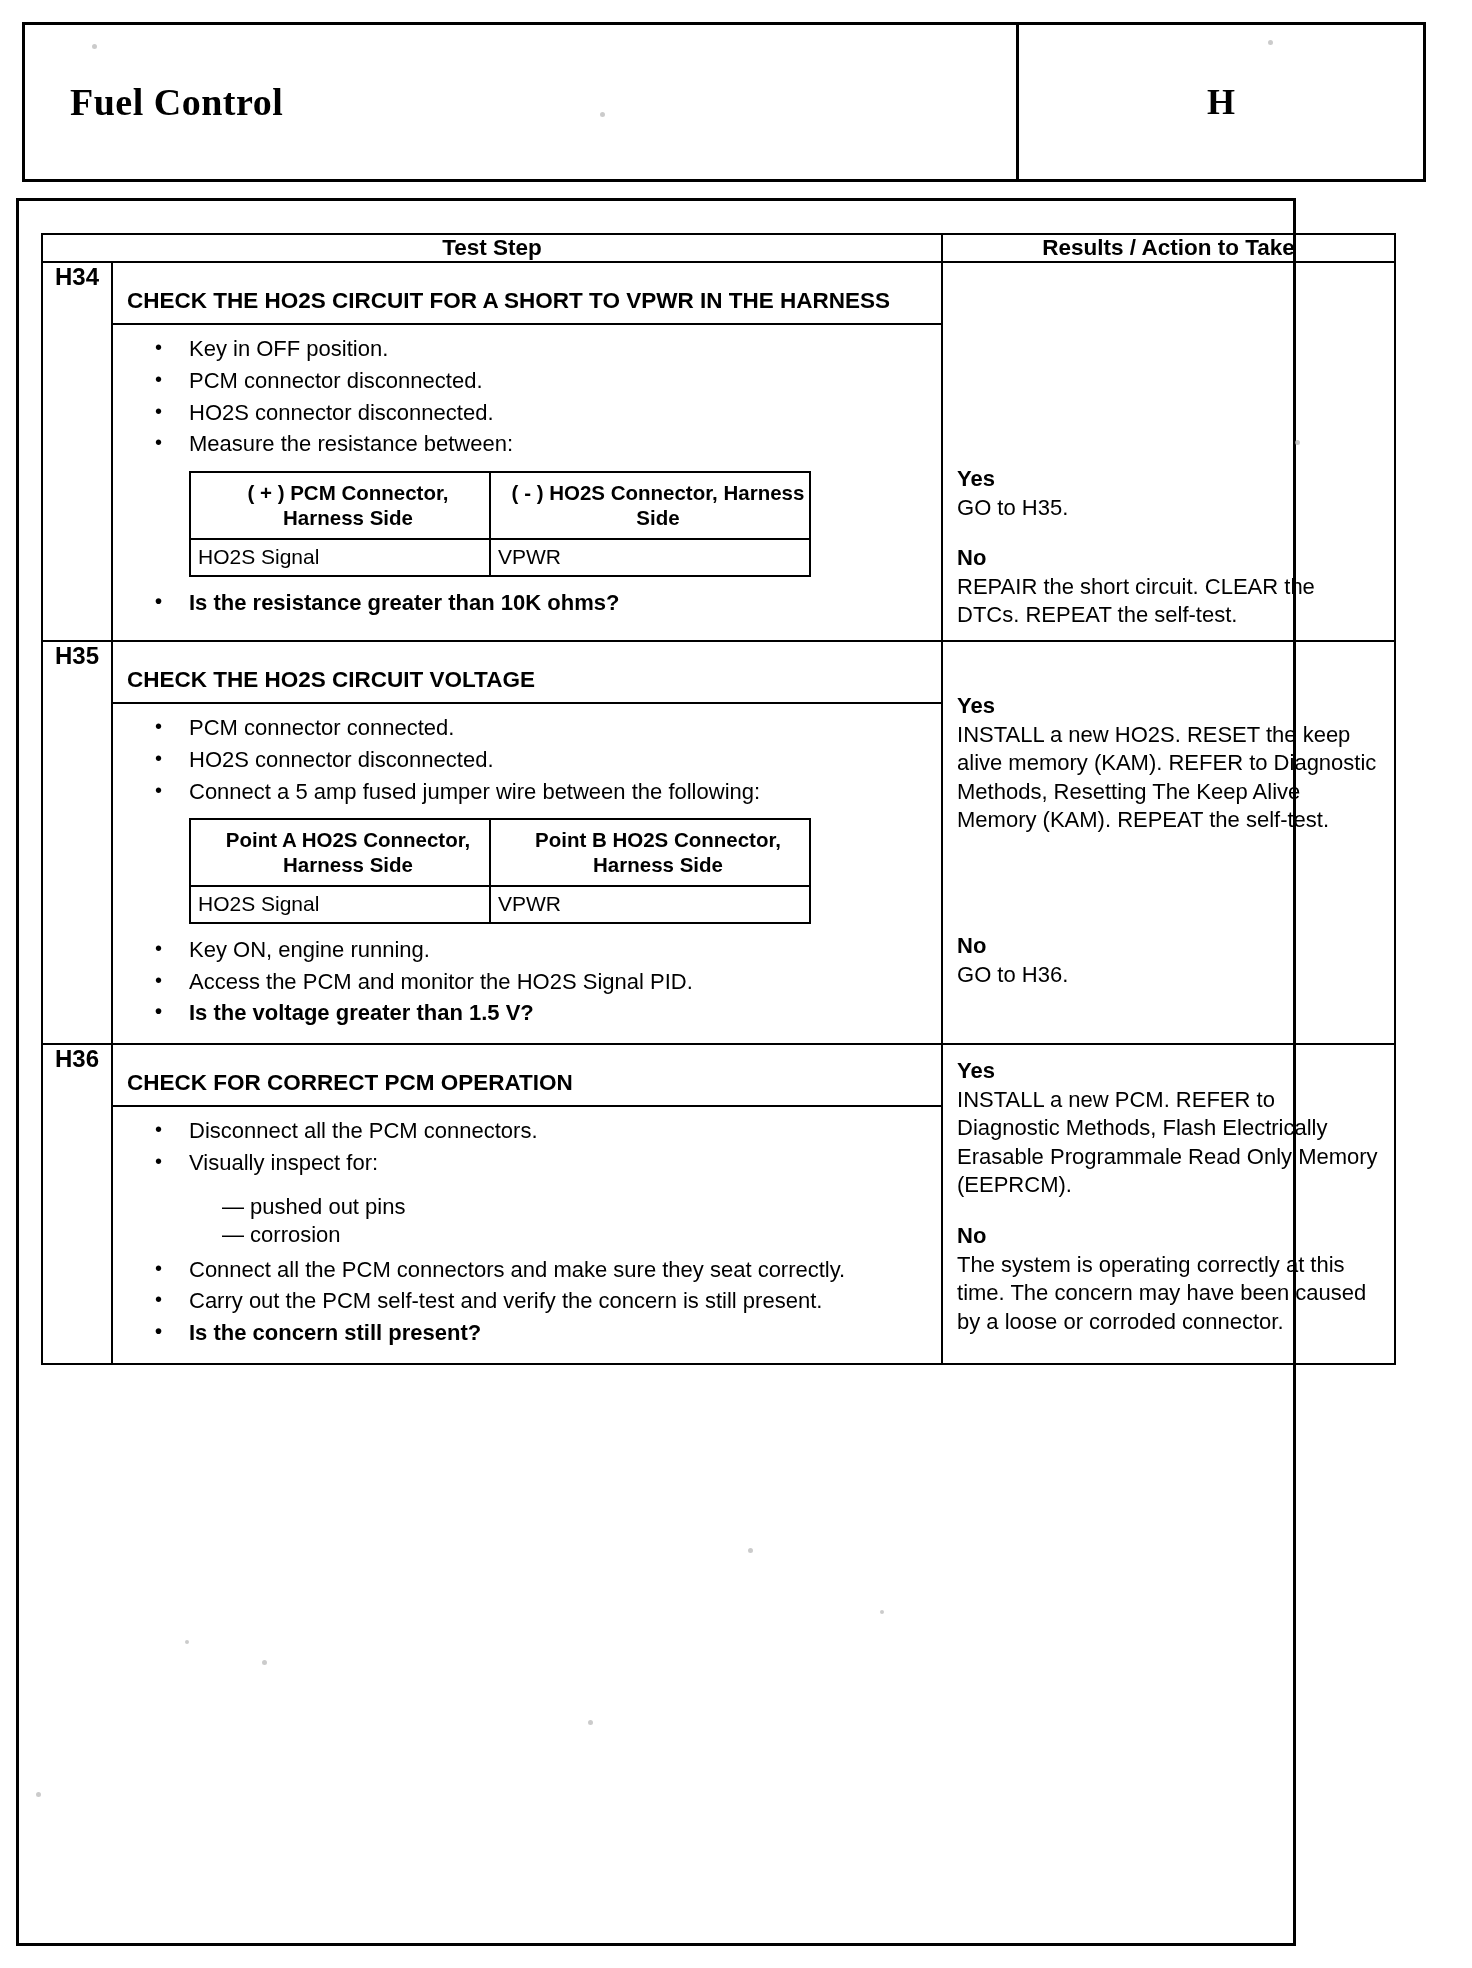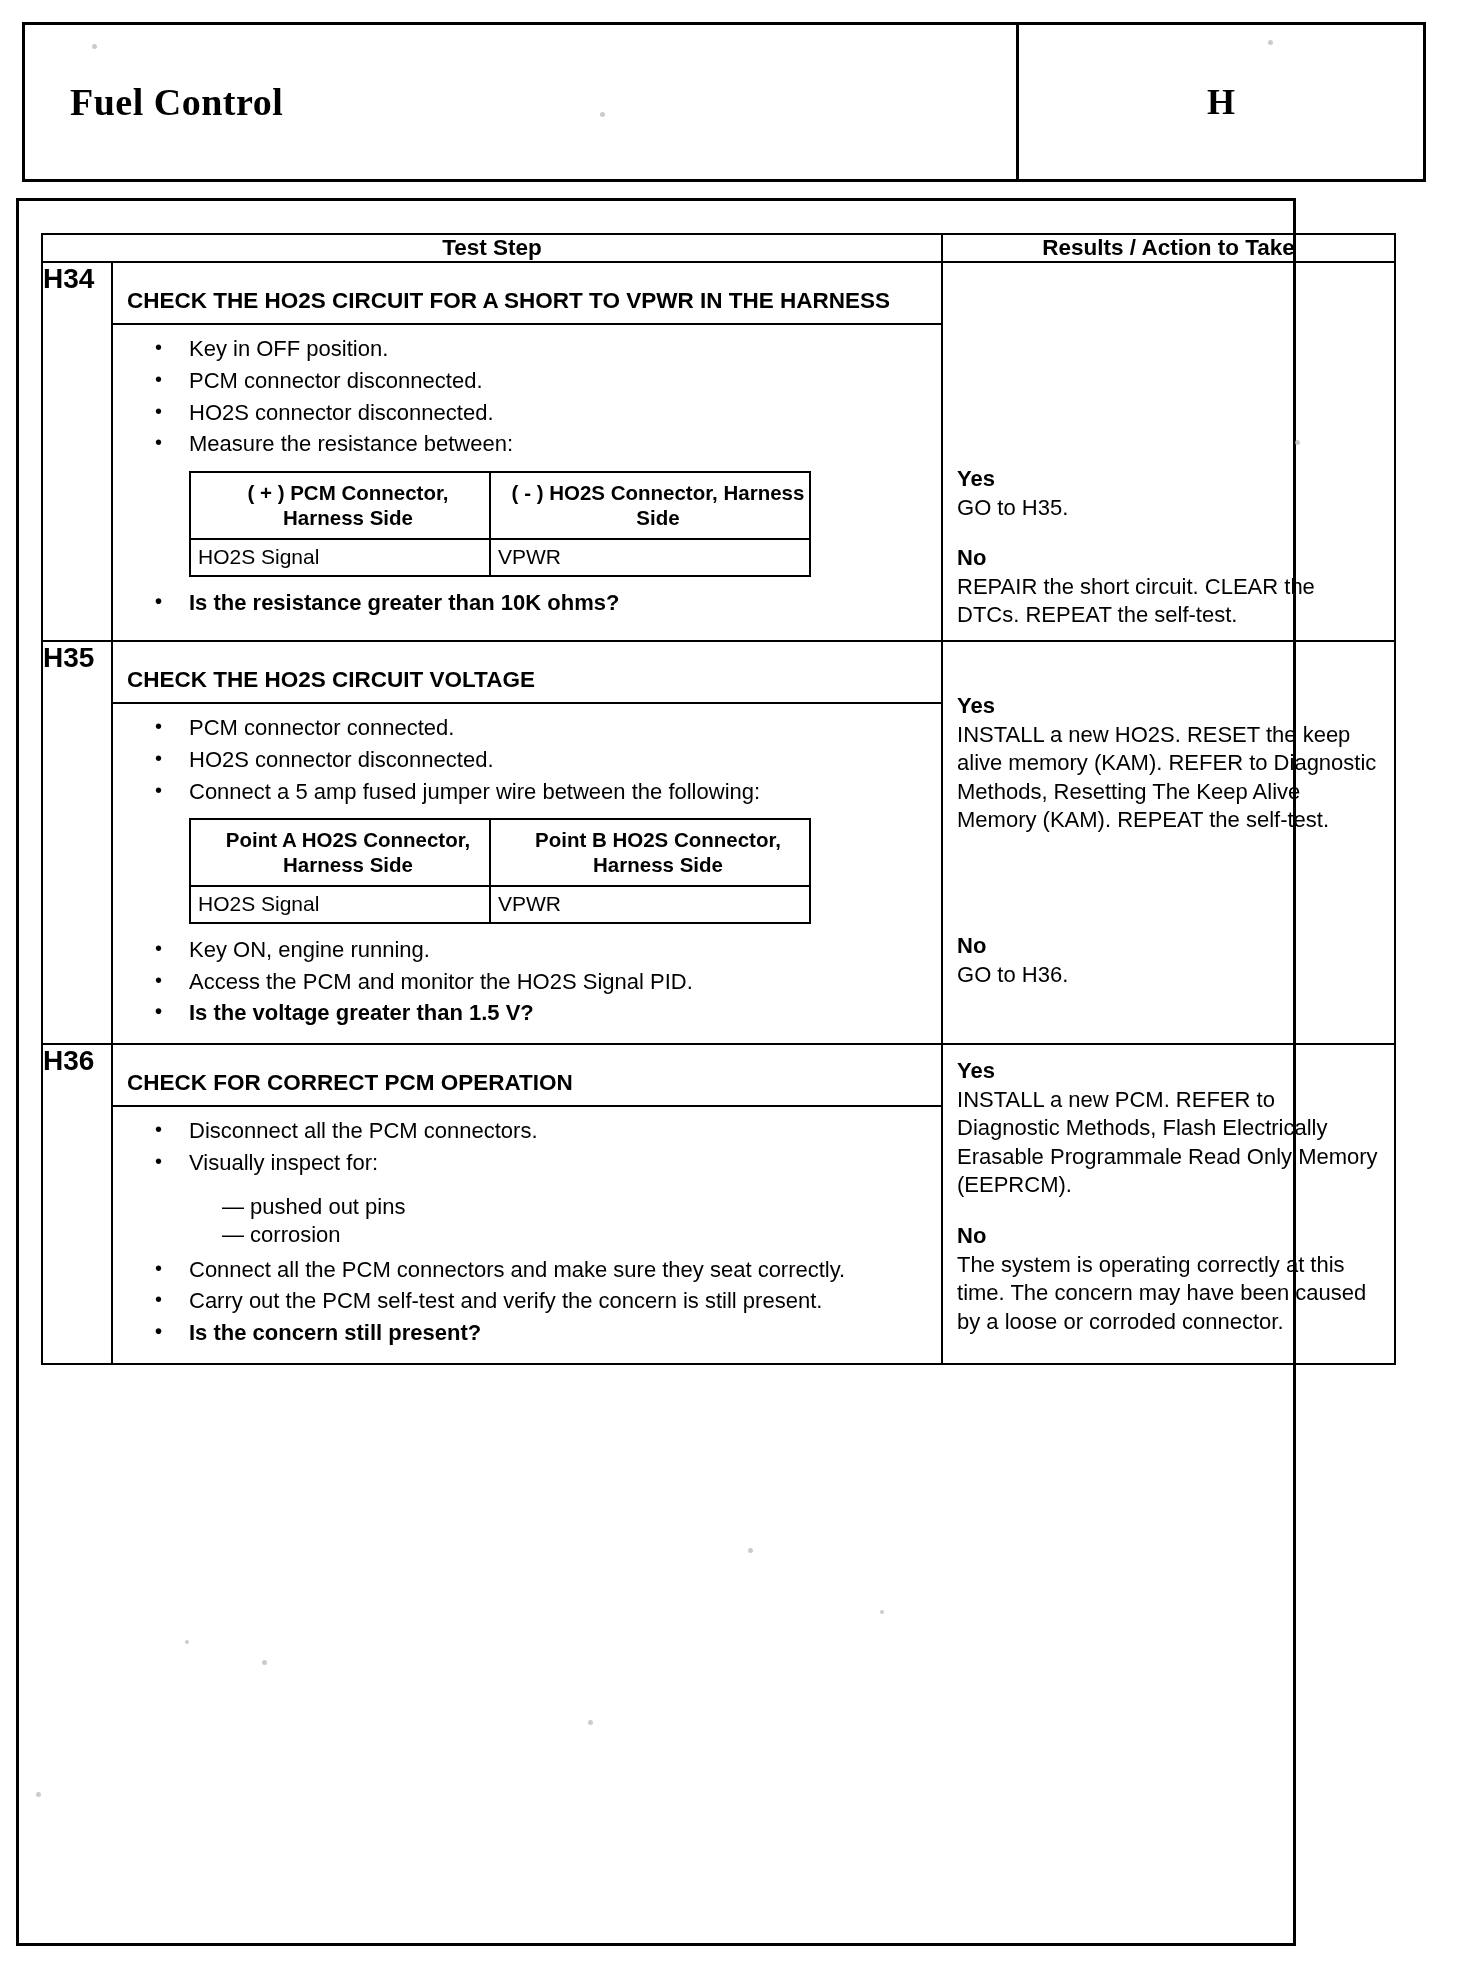--- a/index.html
+++ b/index.html
@@ -90,22 +90,22 @@
 
   .th-cell {
     text-align: center;
     font-weight: bold;
     font-size: 22.5px;
     padding: 7px 0 8px 0;
   }
 
   .id-cell {
     font-weight: bold;
-    font-size: 28px;
-    text-align: left;
+    font-size: 24px;
+    text-align: center;
     padding-top: 11px;
   }
 
   .step-title {
     font-weight: bold;
     font-size: 22.5px;
     line-height: 1.22;
     padding: 24px 10px 9px 14px;
     border-bottom: 2px solid #000;
   }

